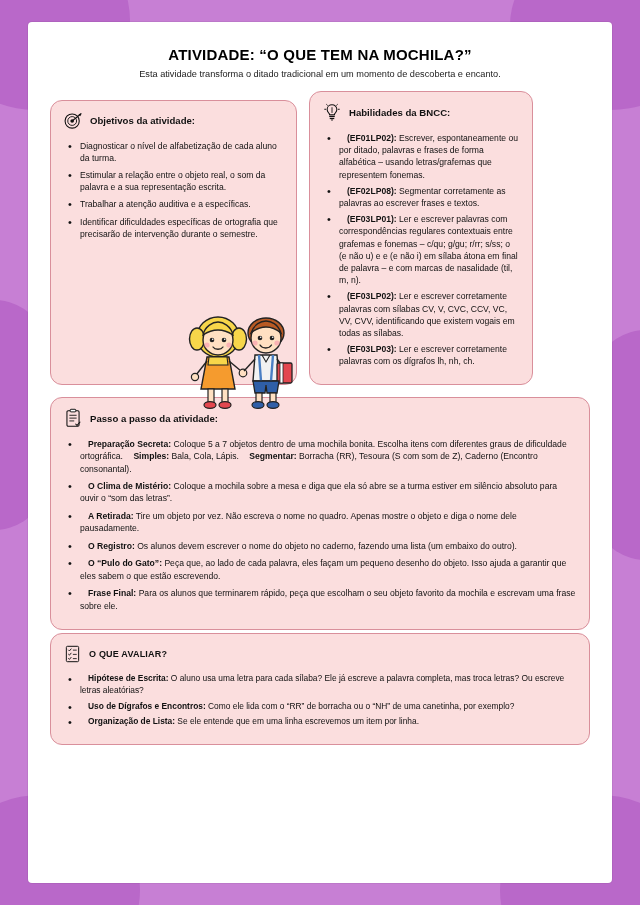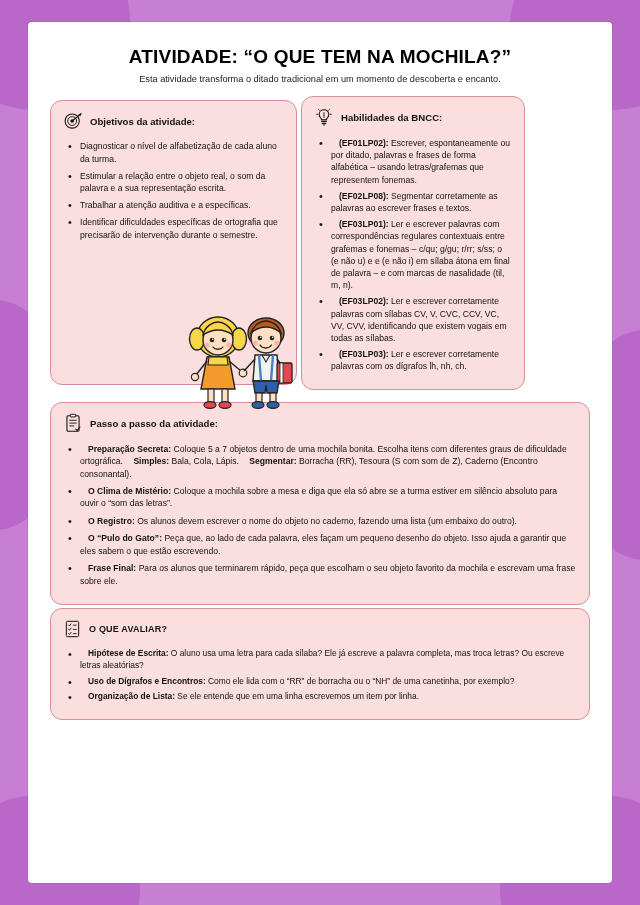--- a/index.html
+++ b/index.html
@@ -39,36 +39,36 @@
     position: absolute;
     left: 22px;
     top: 16px;
     right: 22px;
     bottom: 14px;
   }
 
   .doc-title {
     text-align: center;
     font-weight: bold;
-    font-size: 19px;
+    font-size: 15px;
     letter-spacing: 0.2px;
     color: #000;
     margin: 8px 0 6px 0;
   }
   .doc-subtitle {
     text-align: center;
     font-size: 9.2px;
     color: #222;
     margin-bottom: 12px;
   }
 
   .cols {
     display: flex;
-    gap: 4px;
-    align-items: center;
+    gap: 12px;
+    align-items: flex-end;
   }
   .card {
     background: #fbdede;
     border: 1.6px solid #d98f9b;
     border-radius: 12px;
     padding: 10px 12px 12px 12px;
     position: relative;
   }
   .card.left { width: 247px; min-height: 285px; }
   .card.right { width: 224px; min-height: 285px; }
@@ -212,20 +212,21 @@
             <path d="M15 19.5l2 2 4-4.5" fill="none" stroke="#111" stroke-width="1.3"></path>
           </svg>
         </span>
         <span class="htxt">Passo a passo da atividade:</span>
       </div>
       <ul class="bul">
         <li>
           <b>Preparação Secreta:</b><span> Coloque 5 a 7 objetos dentro de uma mochila bonita. Escolha itens com diferentes graus de dificuldade ortográfica. </span><b>Simples:</b><span> Bala, Cola, Lápis. </span><b>Segmentar:</b><span> Borracha (RR), Tesoura (S com som de Z), Caderno (Encontro consonantal).</span>
         </li>
         <li><b>O Clima de Mistério:</b><span> Coloque a mochila sobre a mesa e diga que ela só abre se a turma estiver em silêncio absoluto para ouvir o “som das letras”.</span></li>
+        <li><b>A Retirada:</b><span> Tire um objeto por vez. Não escreva o nome no quadro. Apenas mostre o objeto e diga o nome dele pausadamente.</span></li>
         <li><b>O Registro:</b><span> Os alunos devem escrever o nome do objeto no caderno, fazendo uma lista (um embaixo do outro).</span></li>
         <li><b>O “Pulo do Gato”:</b><span> Peça que, ao lado de cada palavra, eles façam um pequeno desenho do objeto. Isso ajuda a garantir que eles sabem o que estão escrevendo.</span></li>
         <li><b>Frase Final:</b><span> Para os alunos que terminarem rápido, peça que escolham o seu objeto favorito da mochila e escrevam uma frase sobre ele.</span></li>
       </ul>
     </div>
 
     <div class="card eval">
       <div class="card-head">
         <span class="ico">
           <svg width="19" height="20" viewBox="0 0 24 26">

